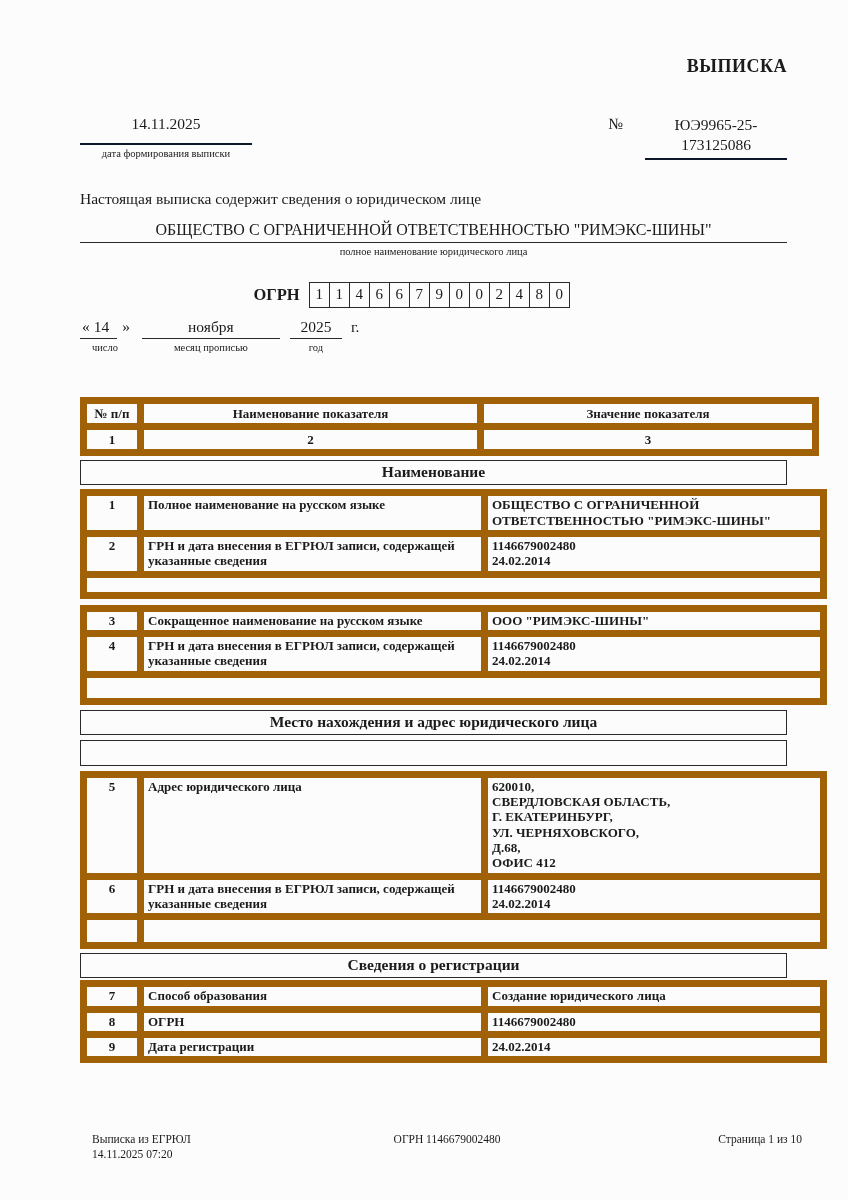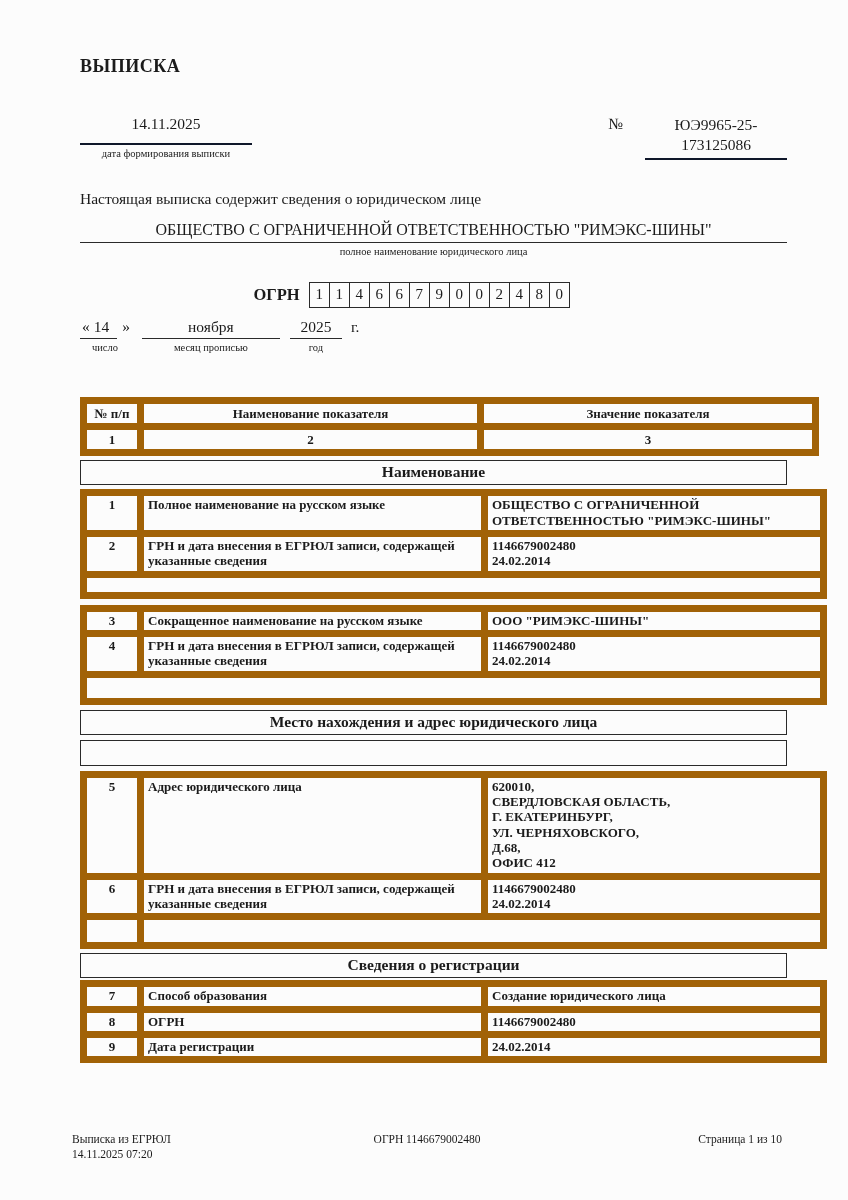--- a/index.html
+++ b/index.html
@@ -2,21 +2,21 @@
 <html><head>
 <meta charset="utf-8">
 <style>
   html,body{margin:0;padding:0;}
   body{
     width:848px;height:1200px;position:relative;overflow:hidden;
     background:#fcfcfc;color:#1b1b1b;
     font-family:"Liberation Serif","DejaVu Serif",serif;
   }
   .content{margin-left:80px;width:707px;}
-  .doc-title{padding-top:56px;text-align:left;font-weight:bold;font-size:18px;letter-spacing:.5px;}
+  .doc-title{padding-top:56px;text-align:right;font-weight:bold;font-size:18px;letter-spacing:.5px;}
   .doc-subtitle{text-align:center;font-weight:bold;font-size:16px;margin-top:9px;}
 
   .meta-row{display:flex;justify-content:space-between;align-items:flex-start;margin-top:38px;}
   .form-line{border-bottom:2px solid #0f172a;}
   .meta-left{width:172px;text-align:center;}
   .meta-left .form-line{min-height:28px;font-size:15.5px;}
   .caption{font-size:10.5px;margin-top:3px;color:#222;}
   .meta-right{display:flex;align-items:flex-start;}
   .num-sign{font-size:15.5px;margin-right:22px;}
   .num-col{width:142px;text-align:center;}
@@ -51,21 +51,21 @@
   .tbl td{border:7px solid #a16207;padding:1px 4px 2px;vertical-align:top;
     font-size:13px;line-height:1.18;overflow:hidden;font-weight:bold;}
   .tbl td.c0{width:46px;text-align:center;padding:1px 2px;}
   .tbl td.c1{width:329px;}
   .tbl td.c2{width:324px;white-space:pre-line;}
   .tbl.colhead td{text-align:center;padding:2px;}
   .section{border:1px solid #2a2a2a;text-align:center;font-weight:bold;font-size:15.5px;padding:2px 4px 3px;}
   .spacerband{border:1px solid #2a2a2a;}
   .tbl td.spacer-cell{padding:0;}
 
-  .footer{position:absolute;left:72px;width:710px;top:1132px;display:flex;
+  .footer{position:absolute;left:92px;width:710px;top:1132px;display:flex;
     justify-content:space-between;align-items:flex-start;font-size:11.5px;line-height:1.3;}
   .footer .fcol{flex:1;}
   .footer .fcenter{text-align:center;}
   .footer .fright{text-align:right;}
 </style>
 </head>
 <body>
 
 <div class="content">
 

